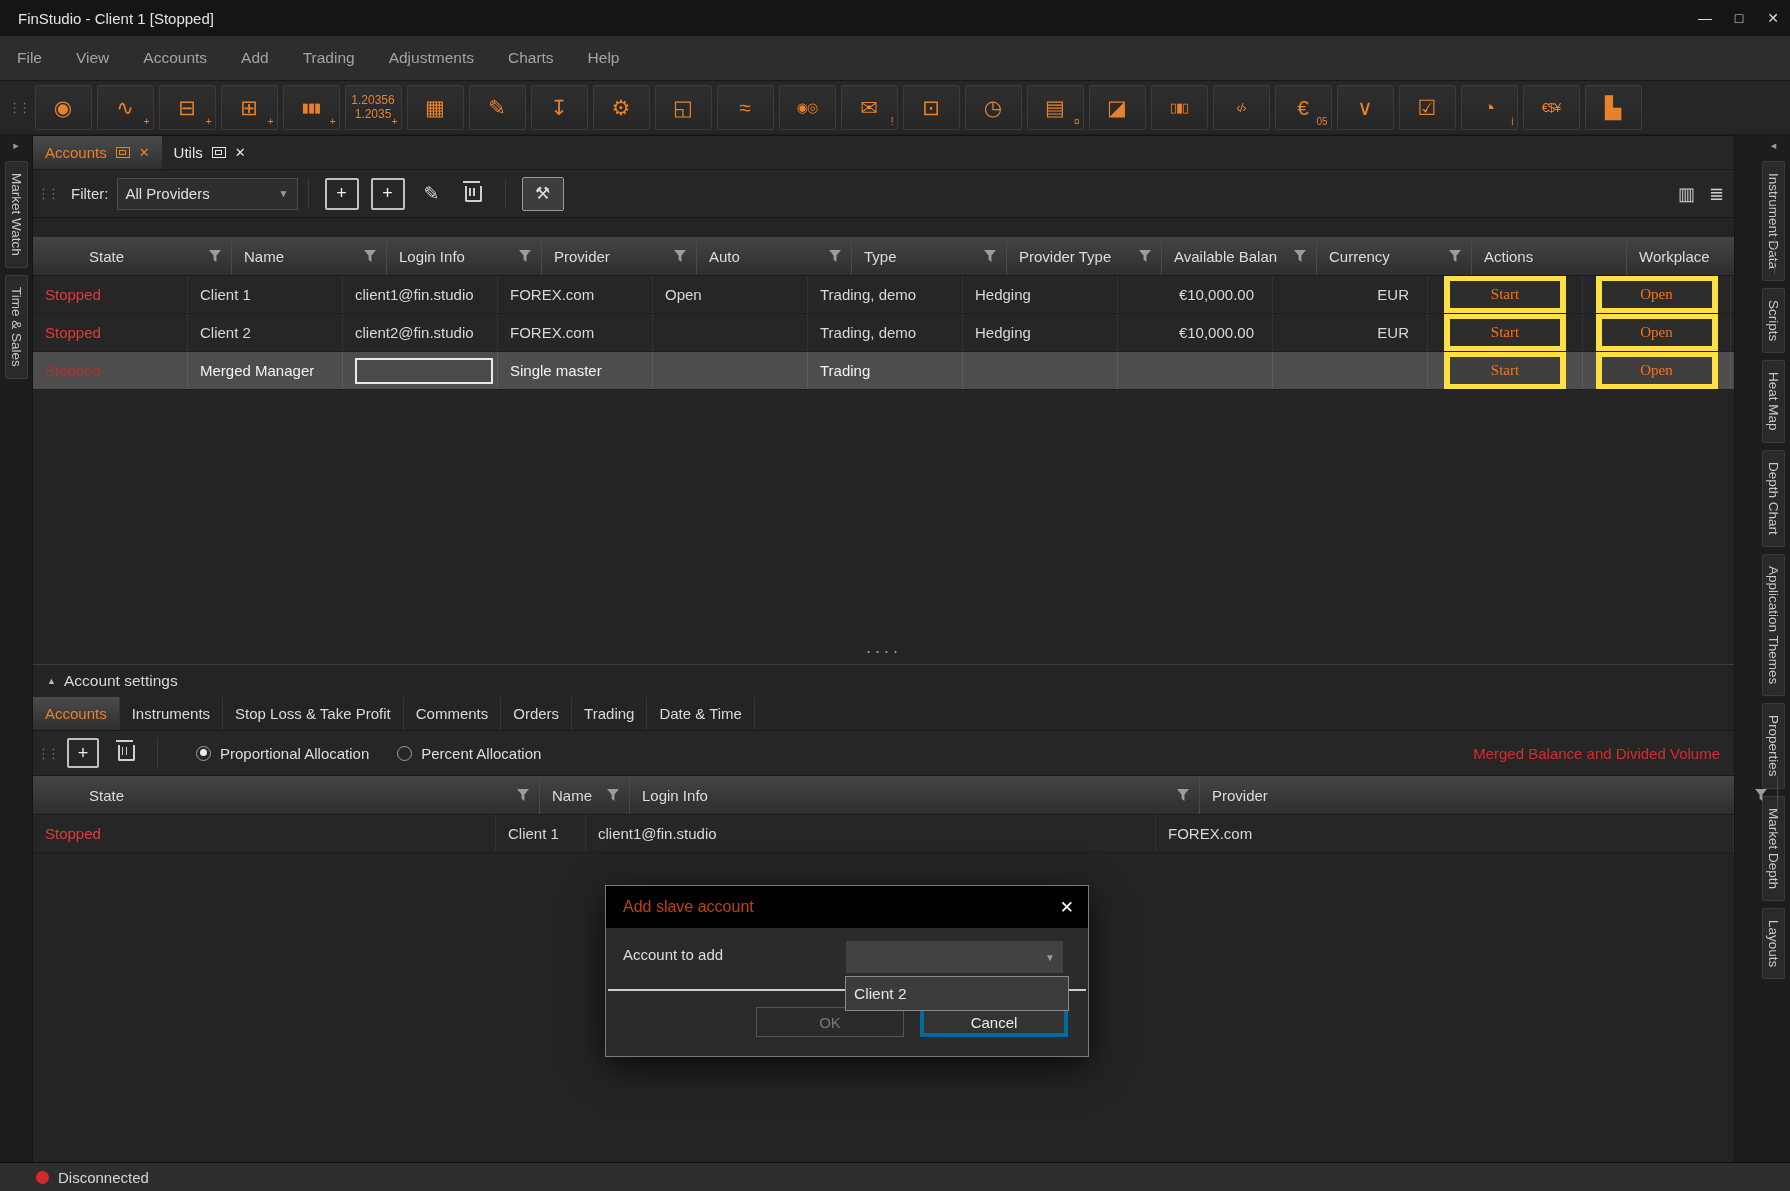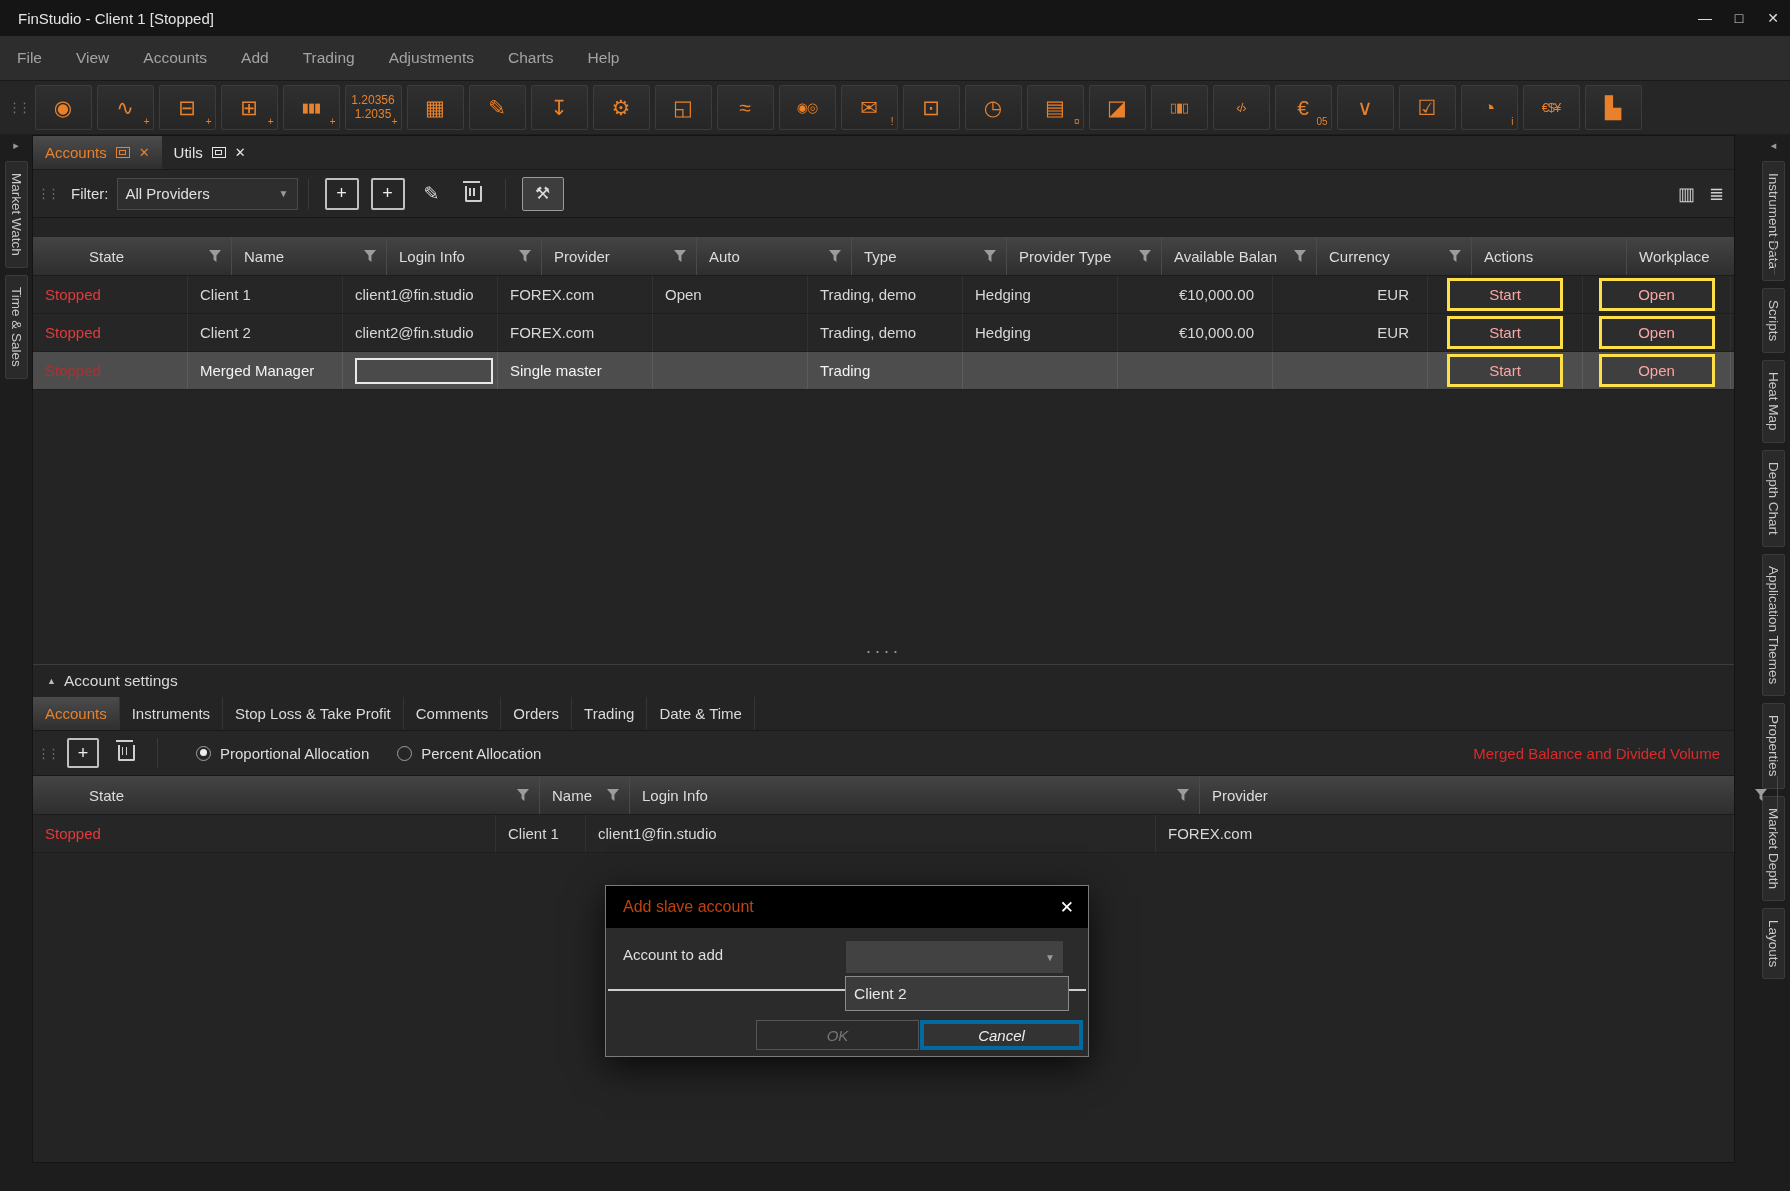--- a/index.html
+++ b/index.html
@@ -67,22 +67,22 @@
   .cols-lower{grid-template-columns:463px 90px 570px 578px;}
   .grid-row{display:grid;height:37px;background:#262626;border-bottom:1px solid #1e1e1e;}
   .cell{display:flex;align-items:center;font-size:15px;color:#d8d8d8;padding:0 0 0 12px;border-right:1px solid #323232;
         overflow:hidden;white-space:nowrap;box-sizing:border-box;}
   .cell.right{justify-content:flex-end;padding-right:18px;padding-left:0;}
   .cell.center{justify-content:center;padding:0;}
   .state-red{color:#e23b3b;}
   .grid-row.selected{background:#4d4d4d;}
   .grid-row.selected .cell{border-right-color:#5c5c5c;color:#f2f2f2;}
   .grid-row.selected .state-red{color:#b03030;}
-  .row-btn{width:110px;height:27px;background:#2d2d2d;border:3px solid #fde047;color:#fca5a5;font-size:15px;
-           font-family:Liberation Sans, sans-serif;display:flex;align-items:center;justify-content:center;cursor:default;}
+  .row-btn{width:110px;height:27px;background:#2d2d2d;border:6px solid #fde047;color:#f97316;font-size:15px;
+           font-family:Liberation Serif, serif;display:flex;align-items:center;justify-content:center;cursor:default;}
   .grid-row.selected .row-btn{background:#3f3f3f;}
   .cell-input{width:138px;height:26px;background:#4a4a4a;border:2px solid #e9e9e9;color:#fff;font-size:15px;padding:0 4px;box-sizing:border-box;}
   
   .split-dots{position:absolute;left:0;right:0;top:505px;text-align:center;color:#9a9a9a;font-size:18px;letter-spacing:3px;cursor:default;}
   .settings{position:absolute;left:0;top:528px;right:0;bottom:0;background:#242424;border-top:1px solid #3d3d3d;}
   .settings-title{display:flex;align-items:center;gap:8px;height:32px;padding-left:14px;font-size:15.5px;color:#d8d8d8;cursor:default;}
   .collapse-arrow{font-size:9px;color:#b9b9b9;}
   .settings-tabs{display:flex;height:33px;background:#242424;border-bottom:1px solid #191919;align-items:stretch;}
   .stab{display:flex;align-items:center;padding:0 12px;font-size:15px;color:#dadada;border-right:1px solid #353535;cursor:default;}
   .stab.active{background:linear-gradient(#4b4b4b,#2f2f2f);color:#e8812b;}
@@ -96,22 +96,22 @@
           box-shadow:0 10px 34px rgba(0,0,0,.75);z-index:40;box-sizing:border-box;}
   .dlg-title{height:42px;background:#000;display:flex;align-items:center;}
   .dlg-title .t{margin-left:17px;font-size:16px;color:#c2410c;}
   .dlg-close{margin-left:auto;margin-right:14px;color:#fff;font-size:17px;cursor:default;}
   .dlg-label{position:absolute;left:17px;top:60px;font-size:15px;color:#dedede;}
   .dlg-select{position:absolute;left:239px;top:54px;width:219px;height:34px;background:#424242;border:1px solid #2a2a2a;
               display:flex;align-items:center;justify-content:flex-end;padding-right:8px;box-sizing:border-box;cursor:default;}
   .dlg-divider{position:absolute;left:2px;right:2px;top:103px;height:2px;background:#cfcfcf;}
   .dlg-popup{position:absolute;left:239px;top:90px;width:224px;height:35px;background:#2e2e2e;border:1px solid #8a8a8a;z-index:45;box-sizing:border-box;}
   .dlg-option{height:100%;background:#3b3b3b;display:flex;align-items:center;padding-left:8px;font-size:15.5px;color:#e6e6e6;cursor:default;}
-  .dlg-btn{position:absolute;top:134px;width:163px;height:30px;display:flex;align-items:center;justify-content:center;
-           font-size:15px;box-sizing:border-box;cursor:default;font-style:italic;}
+  .dlg-btn{position:absolute;top:121px;width:148px;height:30px;display:flex;align-items:center;justify-content:center;
+           font-size:15px;box-sizing:border-box;cursor:default;}
   .dlg-ok{left:150px;border:1px solid #555;color:#777;background:#2b2b2b;}
   .dlg-cancel{left:314px;border:4px solid #0369a1;color:#ececec;background:#333;}
   
   .statusbar{position:absolute;left:0;right:0;bottom:0;height:28px;background:#2d2d2d;border-top:1px solid #0d0d0d;display:flex;align-items:center;}
   .status-dot{width:13px;height:13px;border-radius:50%;background:#d42a2a;margin-left:36px;margin-right:9px;}
   .status-text{font-size:15px;color:#d6d6d6;}
 </style>
 </head>
 <body>
 
@@ -558,14 +558,18 @@
     </div>
     <div class="dlg-divider"></div>
     <div class="dlg-popup">
 
     <div class="dlg-option">Client 2</div>
       </div>
     <div class="dlg-btn dlg-ok">OK</div>
     <div class="dlg-btn dlg-cancel">Cancel</div>
   </div>
 
+  <div class="statusbar">
+    <span class="status-dot"></span>
+    <span class="status-text">Disconnected</span>
+  </div>
 
 </div>
 
 </body></html>

